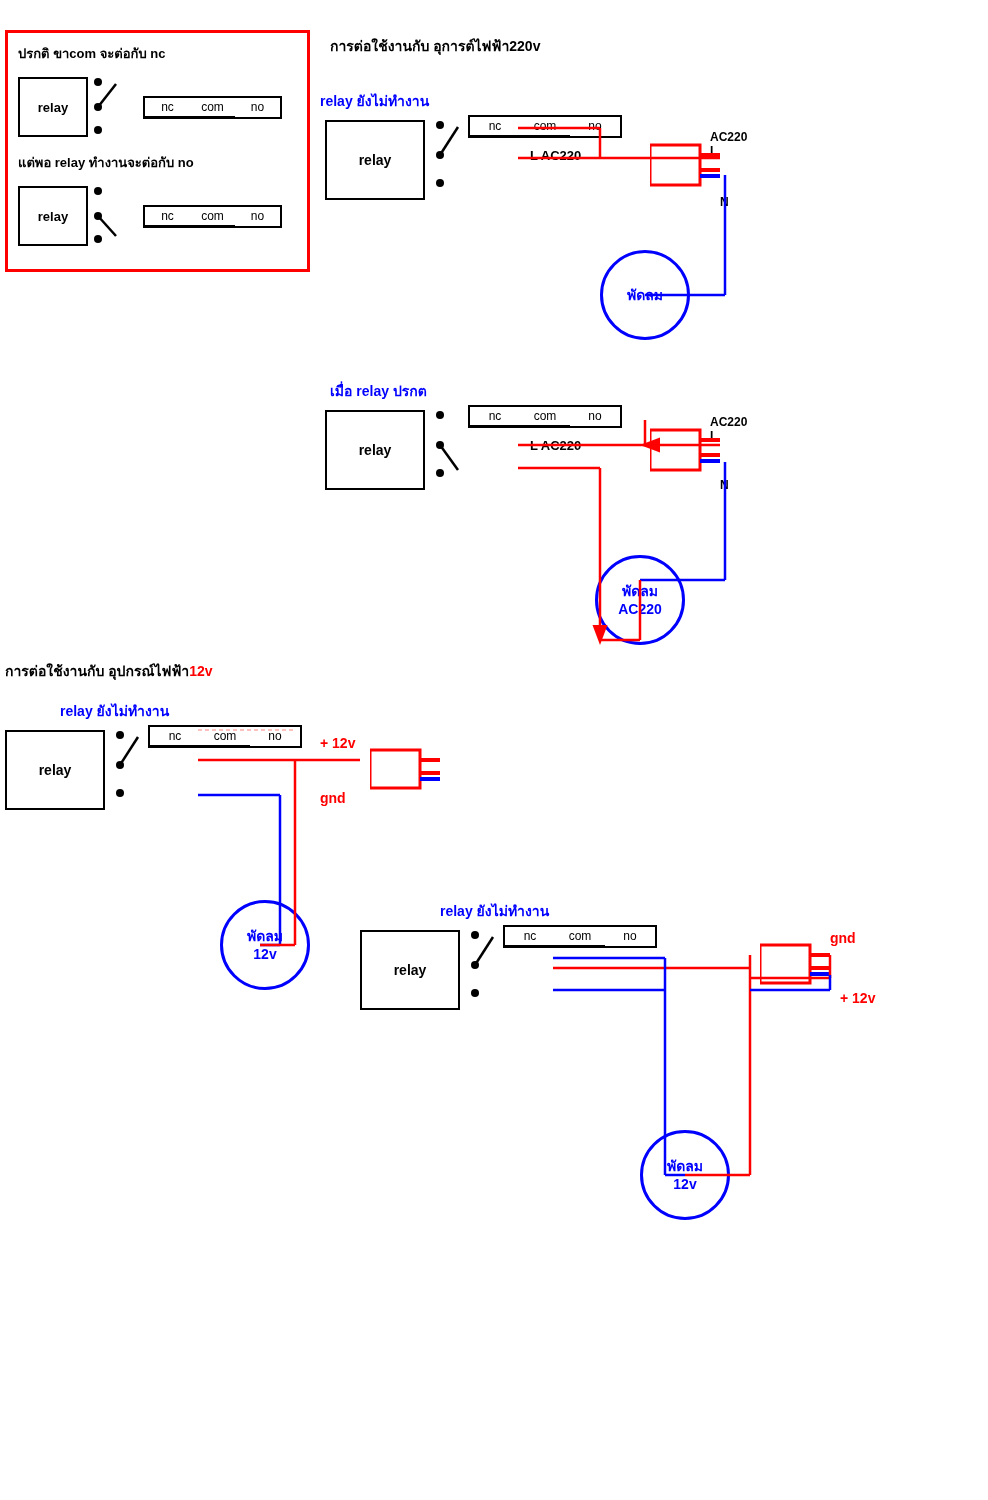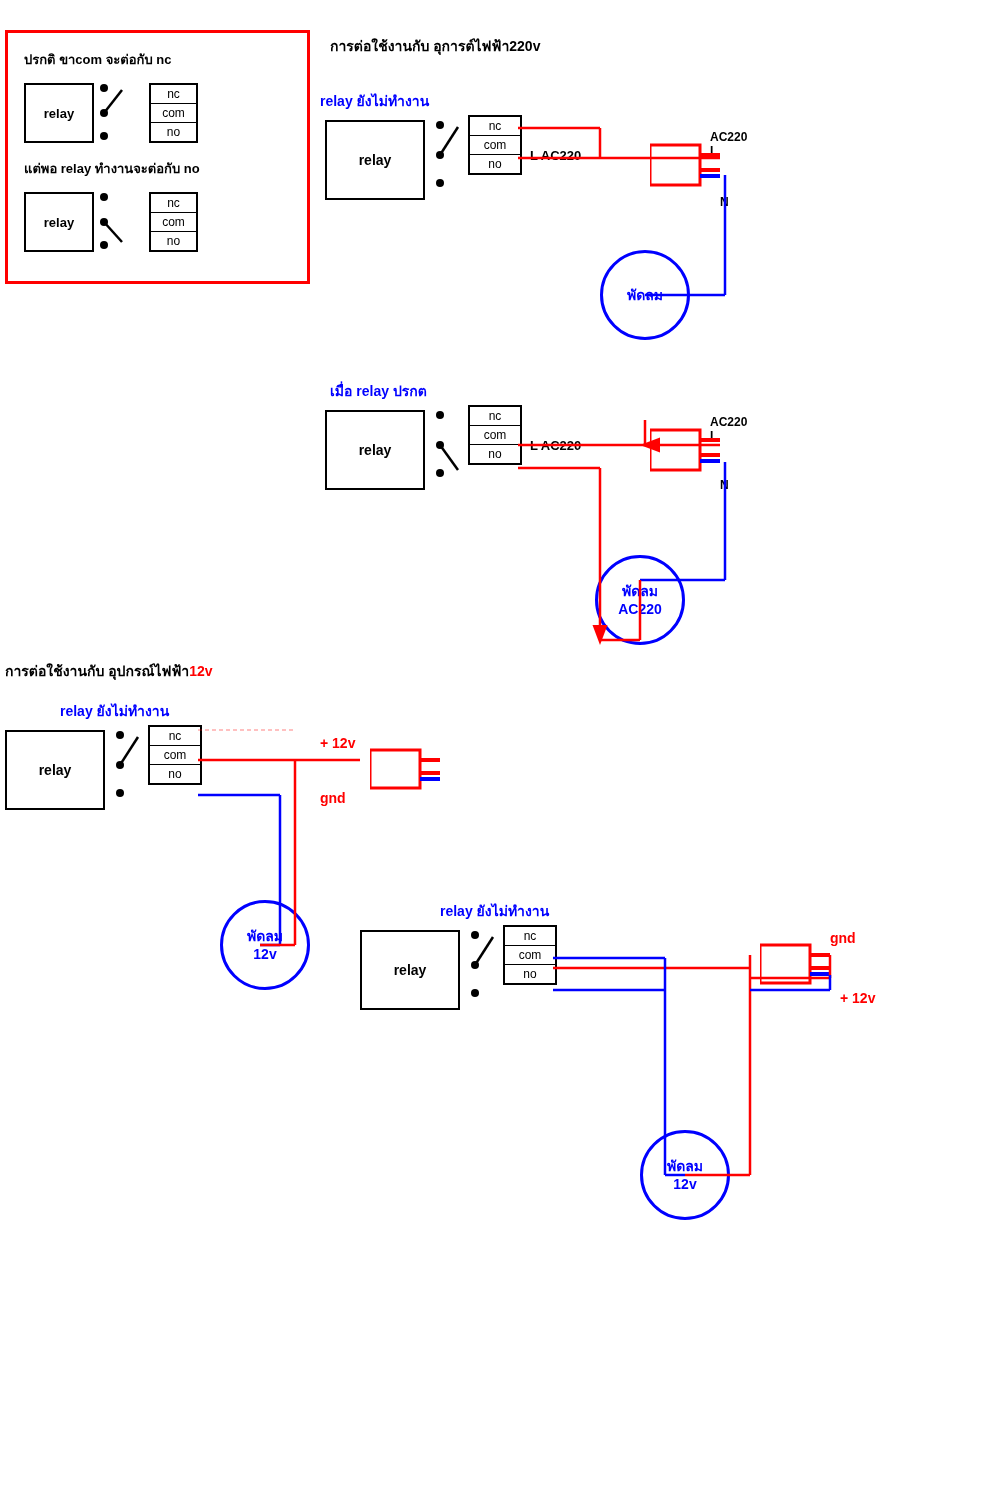--- a/index.html
+++ b/index.html
@@ -19,21 +19,21 @@
       min-height: 1500px;
     }
 
     
     .intro-box {
       position: absolute;
       top: 30px;
       left: 5px;
       width: 305px;
       border: 3px solid red;
-      padding: 16px;
+      padding: 10px;
     }
 
     .intro-box-title {
       font-size: 13px;
       font-weight: bold;
       margin-bottom: 8px;
     }
 
     .relay-diagram {
       display: flex;
@@ -61,21 +61,20 @@
       align-items: center;
       justify-content: center;
       font-size: 14px;
       font-weight: bold;
       flex-shrink: 0;
     }
 
     .terminal-labels {
       border: 2px solid black;
       display: flex;
-      flex-direction: column;
     }
 
     .terminal-label {
       border-bottom: 1px solid black;
       padding: 2px 6px;
       font-size: 12px;
       text-align: center;
       width: 45px;
     }
 

